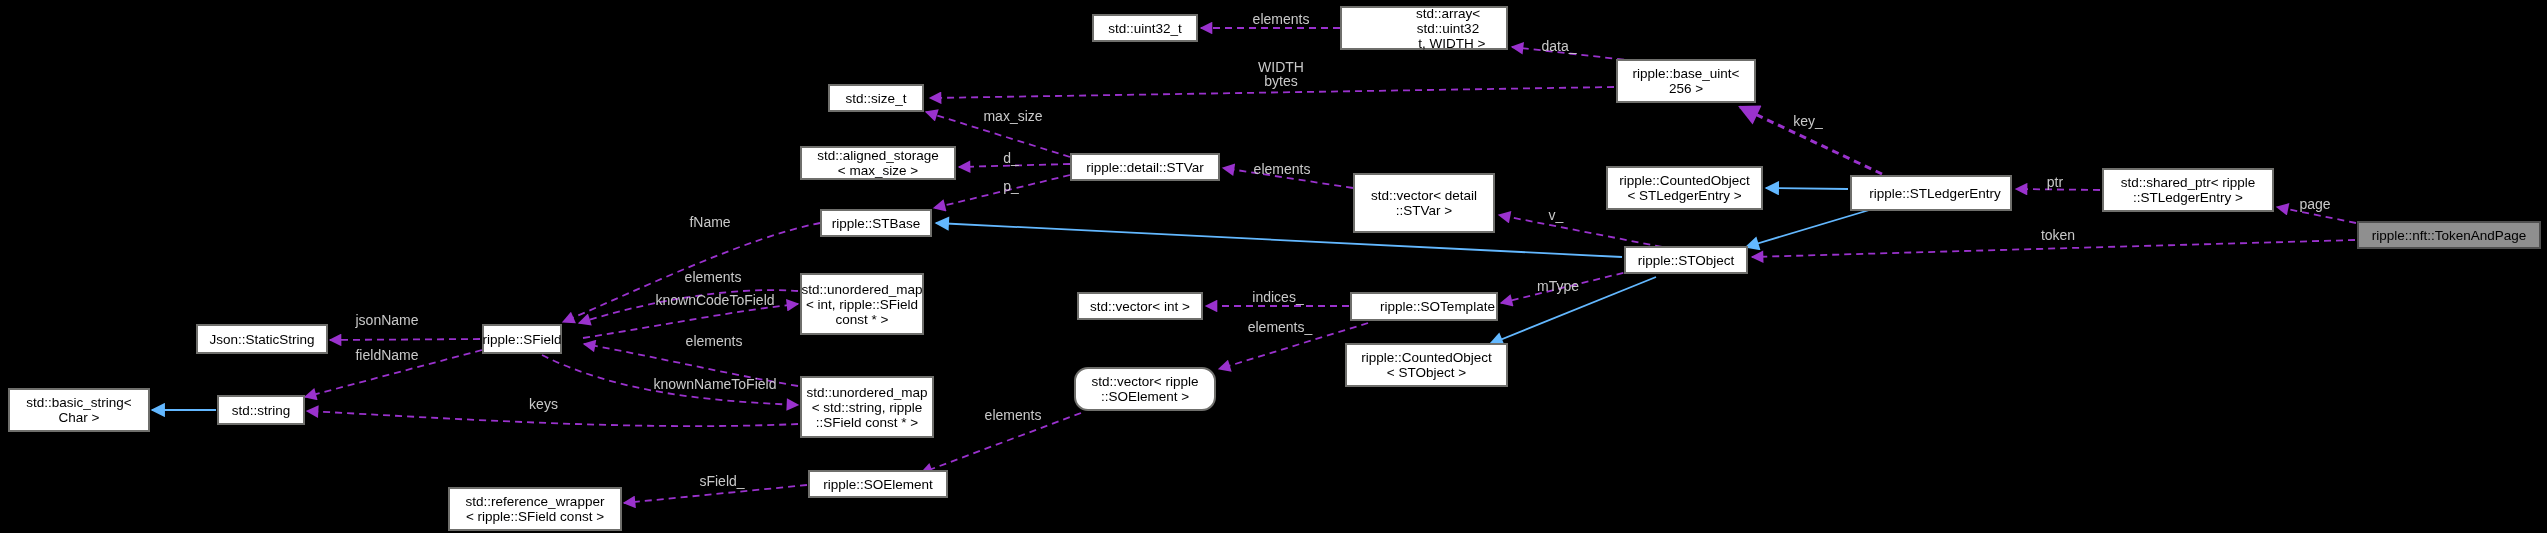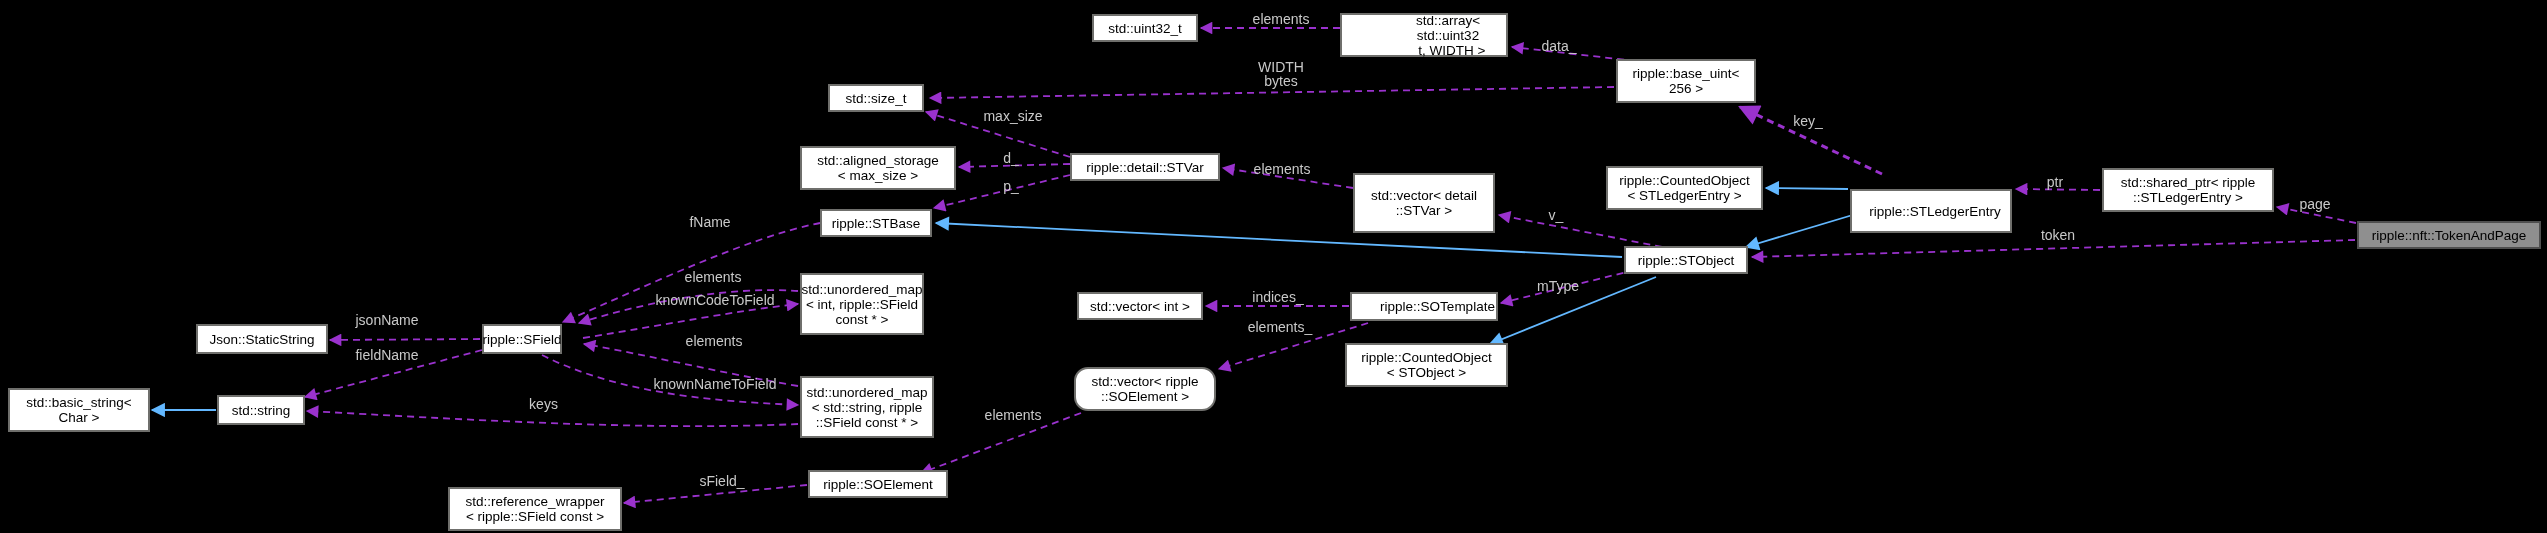--- a/index.html
+++ b/index.html
@@ -116,33 +116,33 @@
     <div class="edge-label" style="left: 387px; top: 320px;">jsonName</div>
     <div class="edge-label" style="left: 387px; top: 355px;">fieldName</div>
     <div class="edge-label" style="left: 714px; top: 341px;">elements</div>
     <div class="edge-label" style="left: 715px; top: 384px;">knownNameToField</div>
     <div class="edge-label" style="left: 534px; top: 404px; padding-left: 19px;">keys</div>
     <div class="edge-label" style="left: 1278px; top: 297px;">indices_</div>
     <div class="edge-label" style="left: 1280px; top: 327px;">elements_</div>
     <div class="edge-label" style="left: 1013px; top: 415px;">elements</div>
     <div class="edge-label" style="left: 722px; top: 481px;">sField_</div>
     <div class="node" style="left: 1092px; top: 14px; width: 106px; height: 28px;">std::uint32_t</div>
-    <div class="node" style="left: 1340px; top: 13px; width: 168px; height: 44px; padding-left: 48px;">std::array&lt; std::uint32
+    <div class="node" style="left: 1340px; top: 6px; width: 168px; height: 44px; padding-left: 48px;">std::array&lt; std::uint32
 _t, WIDTH &gt;</div>
     <div class="node" style="left: 1616px; top: 59px; width: 140px; height: 44px;">ripple::base_uint&lt;
 256 &gt;</div>
     <div class="node" style="left: 828px; top: 84px; width: 96px; height: 28px;">std::size_t</div>
-    <div class="node" style="left: 800px; top: 146px; width: 156px; height: 44px;">std::aligned_storage
+    <div class="node" style="left: 800px; top: 146px; width: 156px; height: 34px;">std::aligned_storage
 &lt; max_size &gt;</div>
     <div class="node" style="left: 1070px; top: 153px; width: 150px; height: 28px;">ripple::detail::STVar</div>
     <div class="node" style="left: 1353px; top: 173px; width: 142px; height: 60px;">std::vector&lt; detail
 ::STVar &gt;</div>
     <div class="node" style="left: 1606px; top: 166px; width: 157px; height: 44px;">ripple::CountedObject
 &lt; STLedgerEntry &gt;</div>
-    <div class="node" style="left: 1850px; top: 189px; width: 162px; height: 44px; padding-left: 8px;">ripple::STLedgerEntry</div>
+    <div class="node" style="left: 1850px; top: 175px; width: 162px; height: 36px; padding-left: 8px;">ripple::STLedgerEntry</div>
     <div class="node" style="left: 2102px; top: 168px; width: 172px; height: 44px;">std::shared_ptr&lt; ripple
 ::STLedgerEntry &gt;</div>
     <div class="node highlight" style="left: 2357px; top: 221px; width: 184px; height: 28px;">ripple::nft::TokenAndPage</div>
     <div class="node" style="left: 820px; top: 209px; width: 112px; height: 28px;">ripple::STBase</div>
     <div class="node" style="left: 1624px; top: 246px; width: 124px; height: 28px;">ripple::STObject</div>
     <div class="node" style="left: 196px; top: 324px; width: 132px; height: 30px;">Json::StaticString</div>
     <div class="node" style="left: 482px; top: 324px; width: 80px; height: 30px;">ripple::SField</div>
     <div class="node" style="left: 800px; top: 273px; width: 124px; height: 62px;">std::unordered_map
 &lt; int, ripple::SField
 const * &gt;</div>

